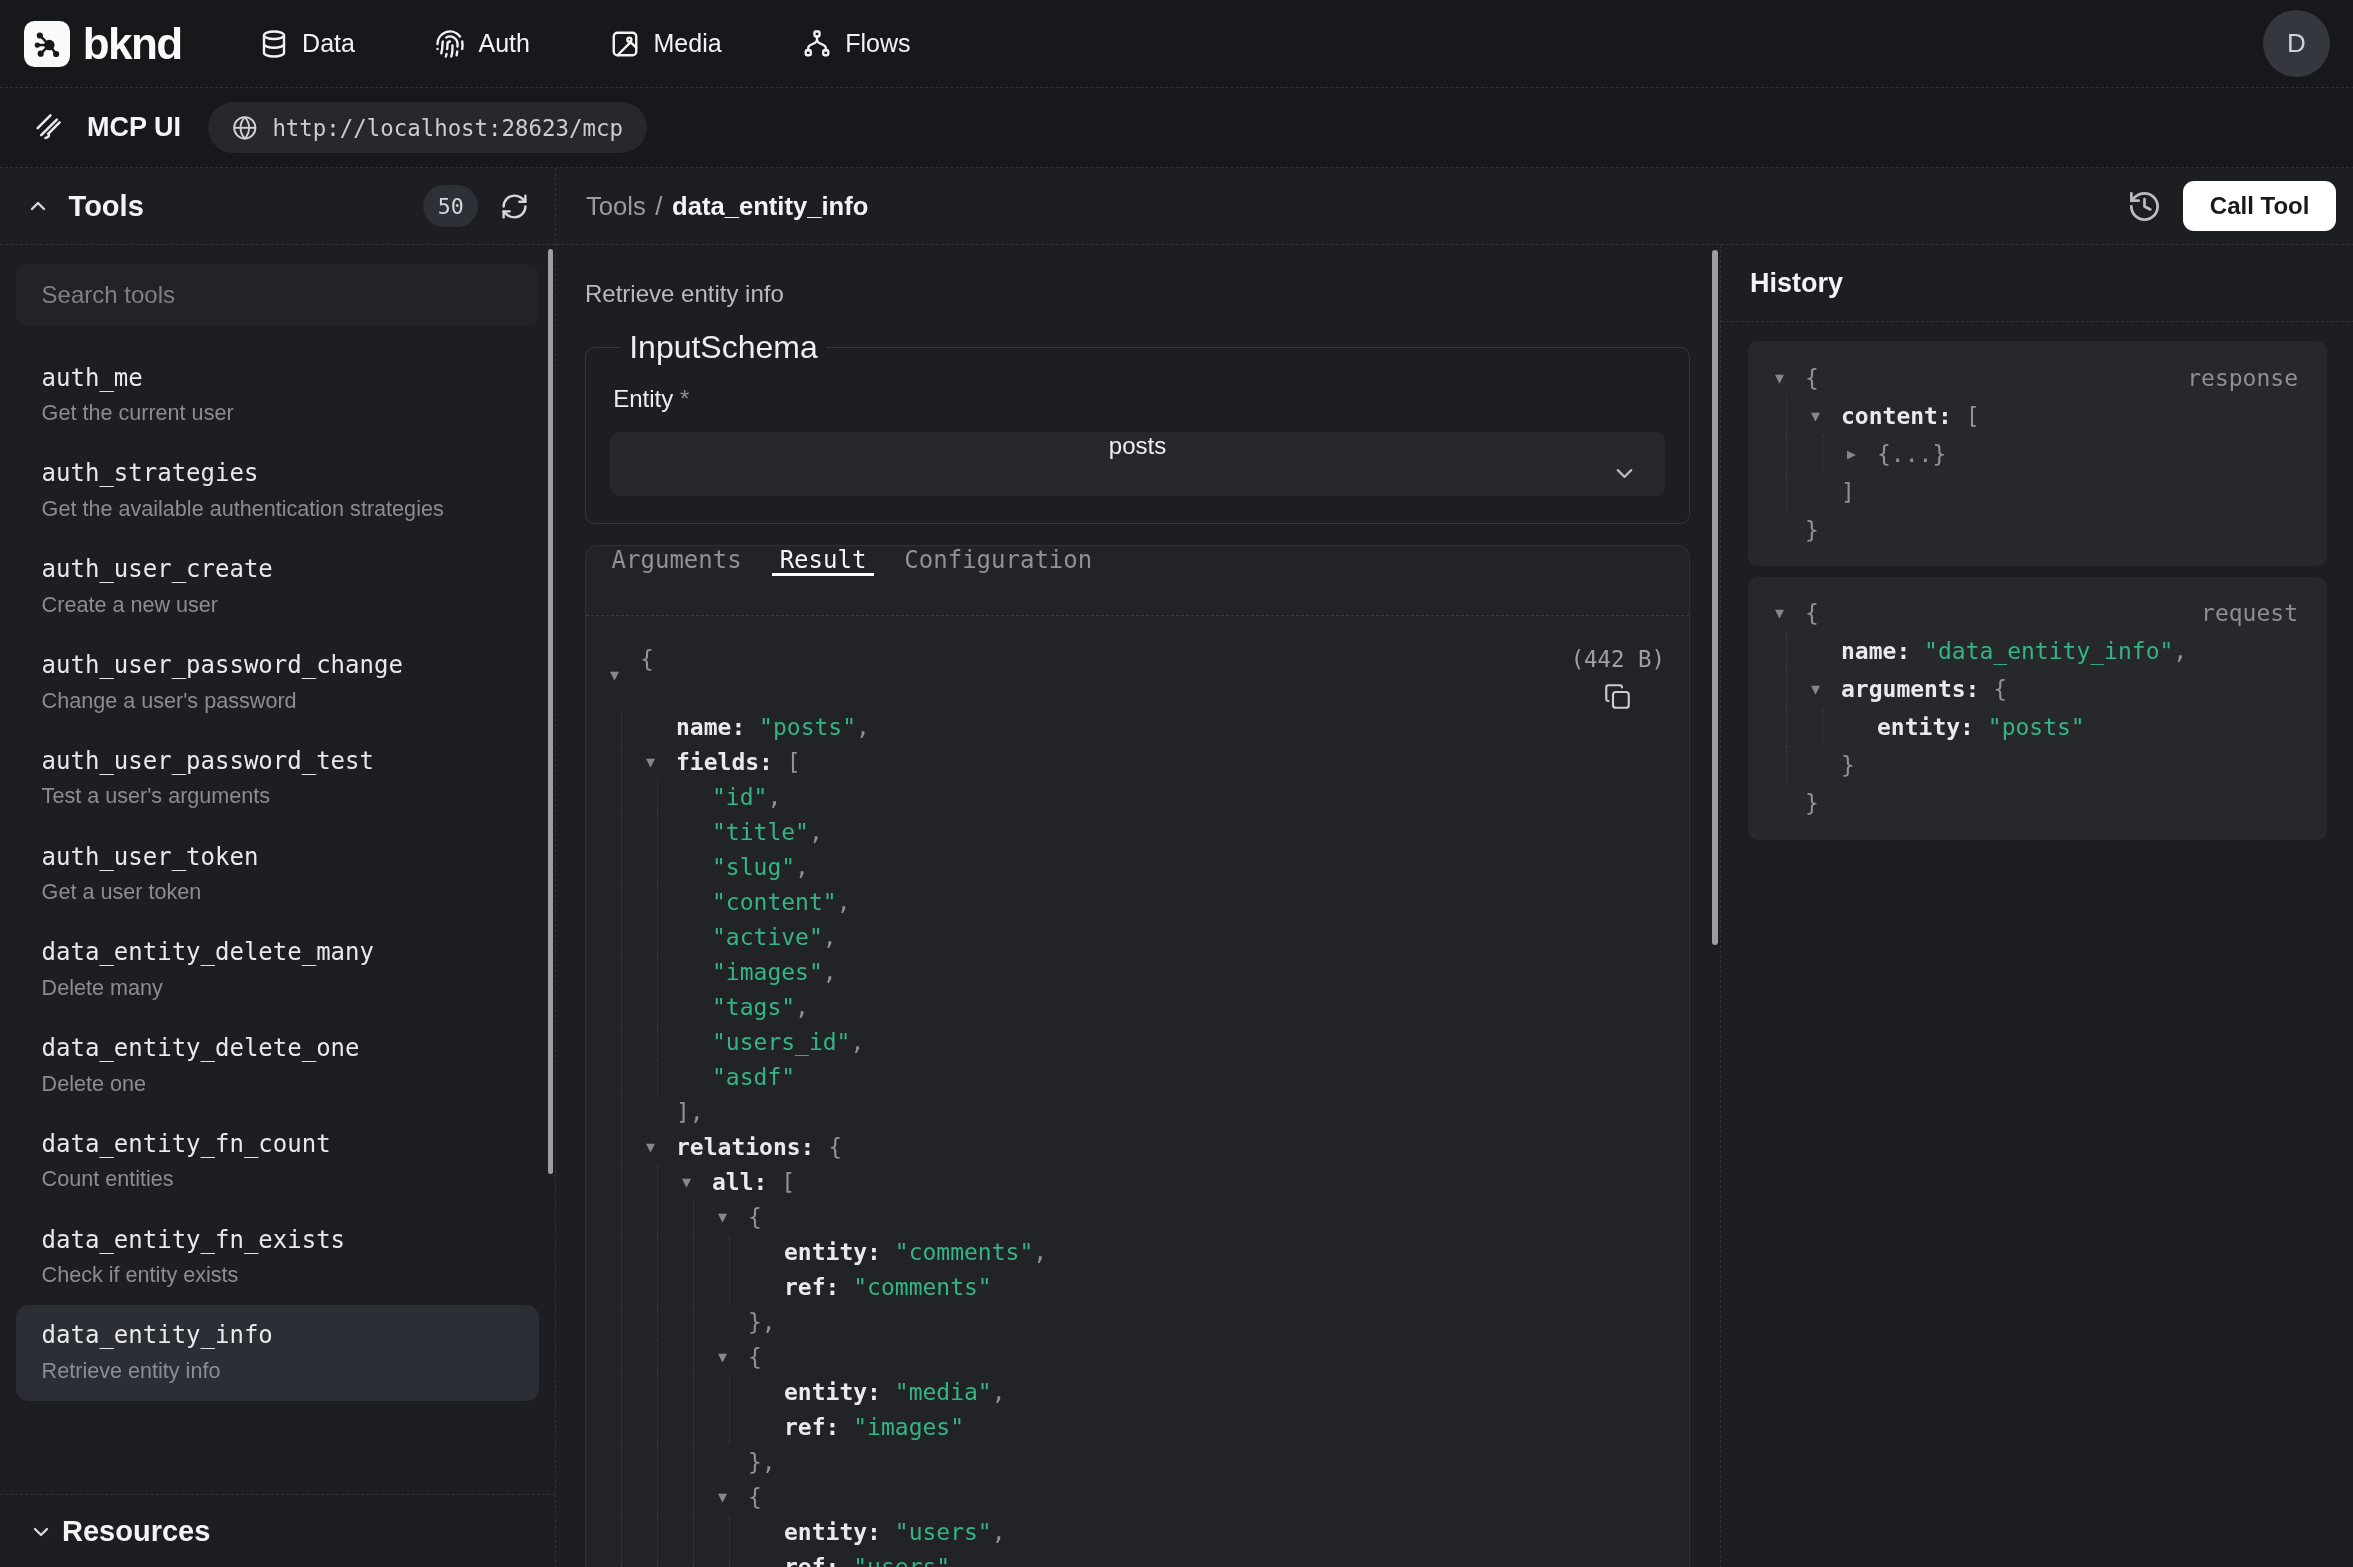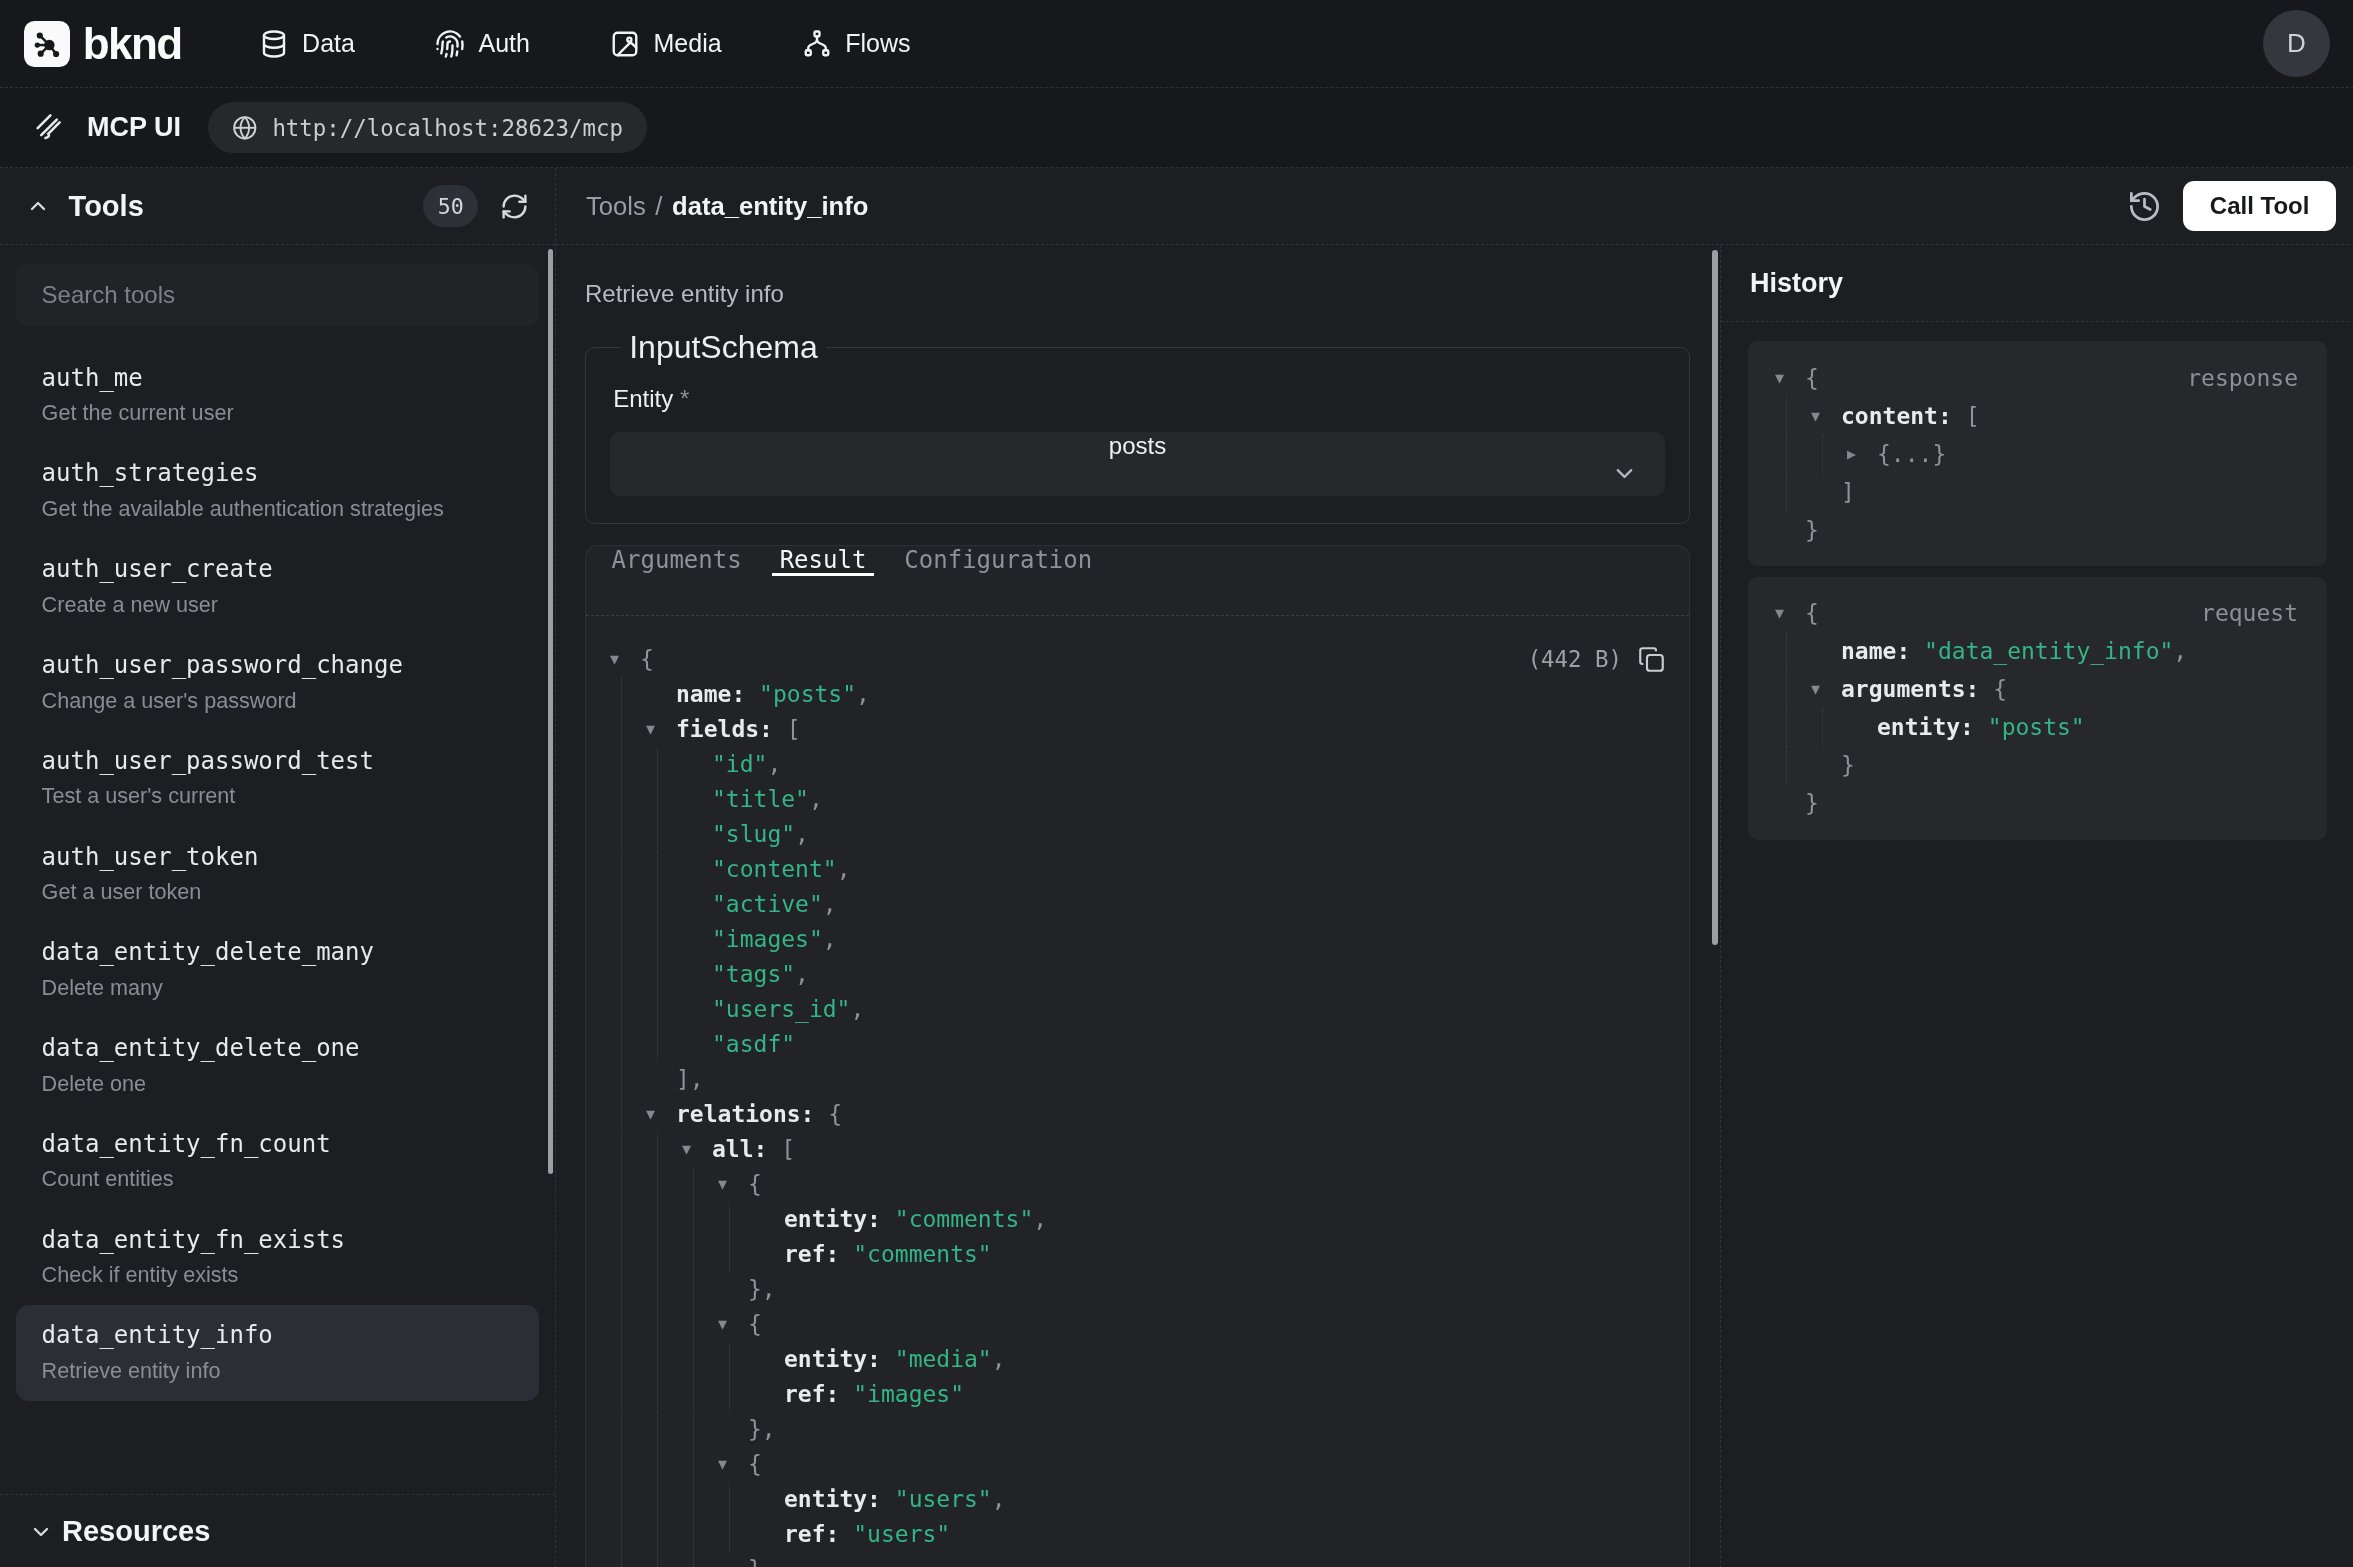--- a/index.html
+++ b/index.html
@@ -142,21 +142,21 @@
   .json-view { padding:25.6px 24px; font-size:23px; line-height:35px; }
 
   .json-line { display:flex; align-items:stretch; white-space:pre; }
   .guide { width:36px; flex:none; position:relative; }
   .guide::before { content:""; position:absolute; left:11.2px; top:0; bottom:0; border-left:0.8px dotted #3b3e44; }
   .toggle { width:30px; flex:none; color:#85888e; font-size:15px; display:flex; align-items:center; cursor:pointer; }
   .toggle.empty { cursor:default; }
   .tok-k { color:#e9eaec; font-weight:700; }
   .tok-s { color:#33b586; }
   .tok-p { color:#8f9298; }
-  .json-meta { margin-left:auto; display:flex; align-items:center; gap:16px; }
+  .json-meta { margin-left:auto; display:flex; align-items:center; gap:6px;flex-direction:column; }
   .meta-size { color:#9da0a6; font-size:22.4px; }
   .copy-btn { display:flex; cursor:pointer; background:none; border:none; padding:0; }
   .copy-btn svg { width:27px; height:27px; stroke:#c9ccd0; }
 
   .main-thumb { right:2.4px; top:4.8px; height:695px; }
 
   
   .history-panel { width:634px; flex:none; border-left:0.8px dashed #303237; display:flex; flex-direction:column; }
   .history-header { height:77px; flex:none; border-bottom:0.8px dashed #303237; display:flex; align-items:center; padding:0 29px; }
   .history-title { font-size:27px; font-weight:700; color:#f3f4f6; }
@@ -293,21 +293,21 @@
           <div class="tool-item">
             <div class="tool-name mono">auth_user_create</div>
             <div class="tool-desc">Create a new user</div>
           </div>
           <div class="tool-item">
             <div class="tool-name mono">auth_user_password_change</div>
             <div class="tool-desc">Change a user's password</div>
           </div>
           <div class="tool-item">
             <div class="tool-name mono">auth_user_password_test</div>
-            <div class="tool-desc">Test a user's current</div>
+            <div class="tool-desc">Test a user's arguments</div>
           </div>
           <div class="tool-item">
             <div class="tool-name mono">auth_user_token</div>
             <div class="tool-desc">Get a user token</div>
           </div>
           <div class="tool-item">
             <div class="tool-name mono">data_entity_delete_many</div>
             <div class="tool-desc">Delete many</div>
           </div>
           <div class="tool-item">

